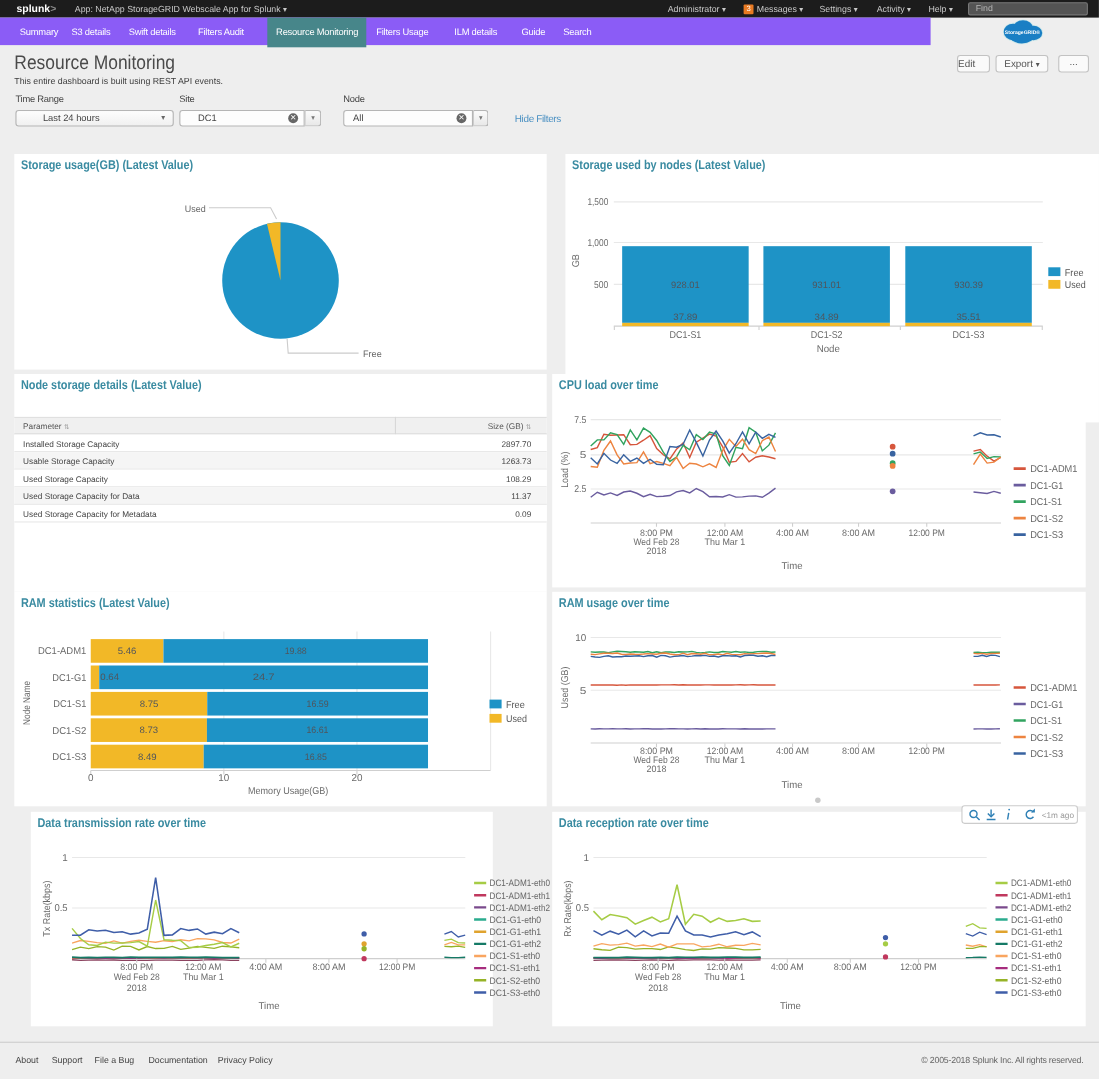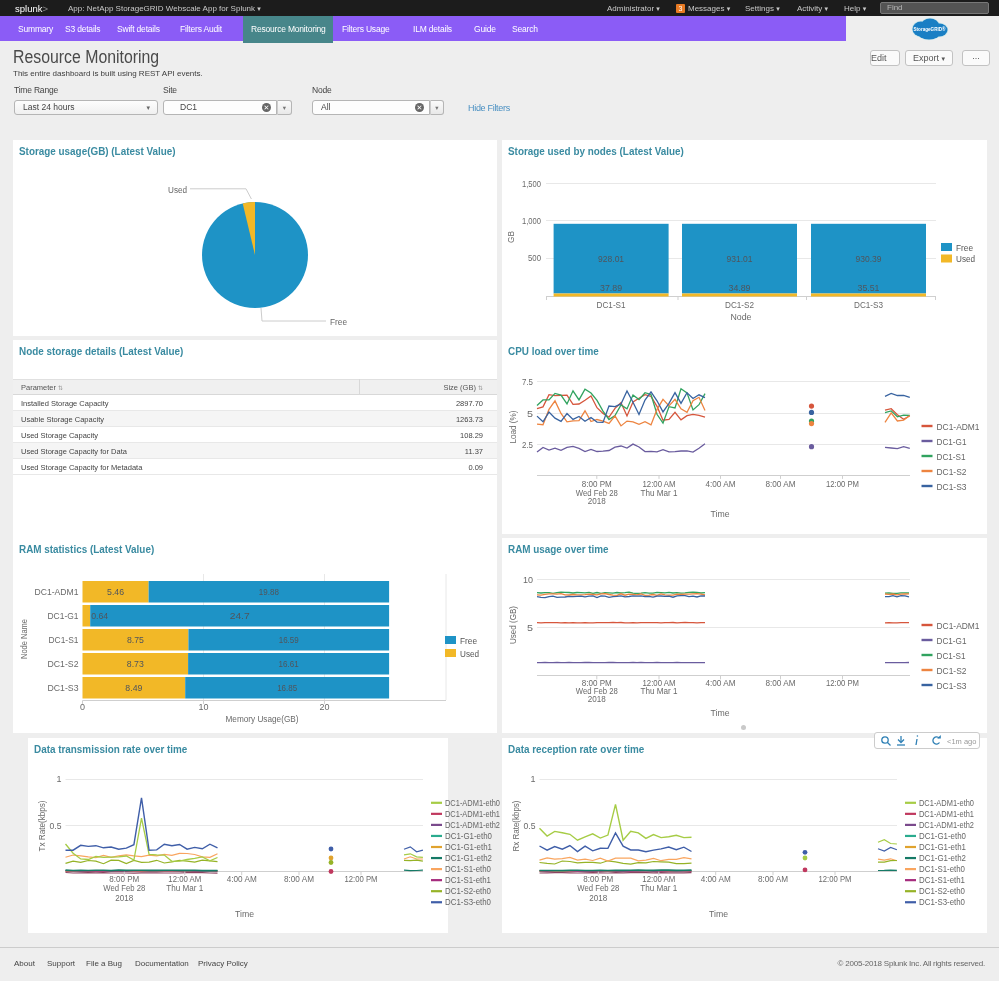--- a/index.html
+++ b/index.html
@@ -2,21 +2,21 @@
 <html><head><meta charset="utf-8"><style>
 *{margin:0;padding:0;box-sizing:border-box}
 body{width:999px;height:981px;background:#eeeeee;font-family:"Liberation Sans",sans-serif;position:relative;overflow:hidden}
 .abs{position:absolute}
 .panel{position:absolute;background:#fff}
 .ptitle{position:absolute;left:6px;top:5px;font-size:11.5px;font-weight:bold;color:#3a8ba1;transform:scaleX(0.86);transform-origin:0 0;white-space:nowrap}
 svg text{font-family:"Liberation Sans",sans-serif}
 </style></head><body>
 
 <div class="abs" style="left:0;top:0;width:999px;height:16px;background:#1c1c1c;font-size:8px;color:#c9c9c9">
-  <span class="abs" style="left:15px;top:3px;font-size:9.5px;font-weight:normal;color:#fff">splunk<span style="color:#888">&gt;</span></span>
+  <span class="abs" style="left:15px;top:3px;font-size:9.5px;font-weight:bold;color:#fff">splunk<span style="color:#888">&gt;</span></span>
   <span class="abs" style="left:68px;top:4px">App: NetApp StorageGRID Webscale App for Splunk <span style="font-size:7px">▾</span></span>
   <span class="abs" style="left:607px;top:4px">Administrator <span style="font-size:7px">▾</span></span>
   <span class="abs" style="left:676px;top:3.5px;width:9px;height:9px;background:#e87a23;border-radius:1px;color:#fff;font-size:7px;text-align:center;line-height:9px">3</span>
   <span class="abs" style="left:688px;top:4px">Messages <span style="font-size:7px">▾</span></span>
   <span class="abs" style="left:745px;top:4px">Settings <span style="font-size:7px">▾</span></span>
   <span class="abs" style="left:797px;top:4px">Activity <span style="font-size:7px">▾</span></span>
   <span class="abs" style="left:844px;top:4px">Help <span style="font-size:7px">▾</span></span>
   <span class="abs" style="left:880px;top:2px;width:109px;height:12px;background:#545454;border:1px solid #787878;border-radius:2px;font-size:8px;color:#b5b5b5;padding-left:6px;line-height:10px">Find</span>
 </div>
 <div class="abs" style="left:0;top:16px;width:846px;height:25px;background:#8b5cf6">
@@ -45,40 +45,40 @@
     </svg>
   </div>
 <div class="abs" style="left:13px;top:47px;font-size:18px;color:#4a4a4a;transform:scaleX(0.88);transform-origin:0 0;white-space:nowrap">Resource Monitoring</div>
 <div class="abs" style="left:13px;top:69px;font-size:8px;color:#3c3c3c">This entire dashboard is built using REST API events.</div>
 <div class="abs" style="left:870px;top:50px;width:30px;height:16px;background:#fafafa;border:1px solid #c2c2c2;border-radius:3px;font-size:9px;color:#555;text-align:left;line-height:14px">Edit</div>
 <div class="abs" style="left:905px;top:50px;width:48px;height:16px;background:#fafafa;border:1px solid #c2c2c2;border-radius:3px;font-size:9px;color:#555;text-align:center;line-height:14px">Export <span style="font-size:7px">▾</span></div>
 <div class="abs" style="left:962px;top:50px;width:28px;height:16px;background:#fafafa;border:1px solid #c2c2c2;border-radius:3px;font-size:9px;color:#555;text-align:center;line-height:11px">...</div>
 <div class="abs" style="left:14px;top:85px;font-size:8.5px;color:#444;letter-spacing:-0.2px">Time Range</div>
 <div class="abs" style="left:163px;top:85px;font-size:8.5px;color:#444;letter-spacing:-0.2px">Site</div>
 <div class="abs" style="left:312px;top:85px;font-size:8.5px;color:#444;letter-spacing:-0.2px">Node</div>
-<div class="abs" style="left:14px;top:100px;width:144px;height:15px;background:linear-gradient(#fdfdfd,#f0f0f0);border:1px solid #b5b5b5;border-radius:3px;font-size:8.5px;color:#444;line-height:13px;padding-left:8px">Last 24 hours<span class="abs" style="right:7px;top:0px;font-size:7px;color:#666">▾</span></div>
+<div class="abs" style="left:14px;top:100px;width:144px;height:15px;background:linear-gradient(#fdfdfd,#f0f0f0);border:1px solid #b5b5b5;border-radius:3px;font-size:8.5px;color:#444;line-height:13px;padding-left:24px">Last 24 hours<span class="abs" style="right:7px;top:0px;font-size:7px;color:#666">▾</span></div>
 <div class="abs" style="left:163px;top:100px;width:114px;height:15px;background:#fdfdfd;border:1px solid #b5b5b5;border-radius:3px 0 0 3px;font-size:8.5px;color:#444;line-height:13px;padding-left:16px">DC1<span class="abs" style="right:5px;top:2px;width:9px;height:9px;background:#666;border-radius:50%;color:#fff;font-size:7px;line-height:9px;text-align:center">✕</span></div>
 <div class="abs" style="left:277px;top:100px;width:15px;height:15px;background:linear-gradient(#fbfbfb,#e8e8e8);border:1px solid #b5b5b5;border-left:1px solid #ccc;border-radius:0 3px 3px 0;font-size:6.5px;color:#777;text-align:center;line-height:14px">▾</div>
 <div class="abs" style="left:312px;top:100px;width:118px;height:15px;background:#fdfdfd;border:1px solid #b5b5b5;border-radius:3px 0 0 3px;font-size:8.5px;color:#444;line-height:13px;padding-left:8px">All<span class="abs" style="right:5px;top:2px;width:9px;height:9px;background:#666;border-radius:50%;color:#fff;font-size:7px;line-height:9px;text-align:center">✕</span></div>
 <div class="abs" style="left:430px;top:100px;width:14px;height:15px;background:linear-gradient(#fbfbfb,#e8e8e8);border:1px solid #b5b5b5;border-left:1px solid #ccc;border-radius:0 3px 3px 0;font-size:6.5px;color:#777;text-align:center;line-height:14px">▾</div>
 <div class="abs" style="left:468px;top:103px;font-size:9px;letter-spacing:-0.3px;color:#4a90c2">Hide Filters</div>
 
 <div class="panel" style="left:13px;top:140px;width:484px;height:196px">
 <div class="ptitle">Storage usage(GB) (Latest Value)</div>
 <svg width="484" height="196" style="position:absolute;left:0;top:0">
 <circle cx="242" cy="115" r="53" fill="#1e93c6"></circle>
 <path d="M242,115 L229.7,63.45 A53,53 0 0 1 242,62 Z" fill="#f2b827"></path>
 <polyline points="177,48.8 233,48.8 238.4,59" fill="none" stroke="#ccc" stroke-width="1"></polyline>
 <polyline points="248,168 249,181 313,181" fill="none" stroke="#ccc" stroke-width="1"></polyline>
 <text x="174" y="52.5" font-size="8.5" fill="#666" text-anchor="end" textLength="19" lengthAdjust="spacingAndGlyphs">Used</text>
 <text x="317" y="184.5" font-size="8.5" fill="#666" textLength="17" lengthAdjust="spacingAndGlyphs">Free</text>
 </svg>
 </div>
 
-<div class="panel" style="left:502px;top:140px;width:485px;height:244px">
+<div class="panel" style="left:514px;top:140px;width:485px;height:244px">
 <div class="ptitle">Storage used by nodes (Latest Value)</div>
 <svg width="485" height="196" style="position:absolute;left:0;top:0">
 <line x1="44" y1="43.5" x2="434" y2="43.5" stroke="#e8e8e8"></line>
 <line x1="44" y1="80.5" x2="434" y2="80.5" stroke="#e8e8e8"></line>
 <line x1="44" y1="118.5" x2="434" y2="118.5" stroke="#e8e8e8"></line>
 <line x1="44" y1="156.5" x2="434" y2="156.5" stroke="#cfcfcf"></line>
 <text x="39" y="46.6" font-size="9" fill="#6a6a6a" text-anchor="end" textLength="19" lengthAdjust="spacingAndGlyphs">1,500</text>
 <text x="39" y="84" font-size="9" fill="#6a6a6a" text-anchor="end" textLength="19" lengthAdjust="spacingAndGlyphs">1,000</text>
 <text x="39" y="121.4" font-size="9" fill="#6a6a6a" text-anchor="end" textLength="13" lengthAdjust="spacingAndGlyphs">500</text>
 <text x="12" y="97" font-size="9" fill="#6a6a6a" text-anchor="middle" textLength="12" lengthAdjust="spacingAndGlyphs" transform="rotate(-90 12 97)">GB</text>

